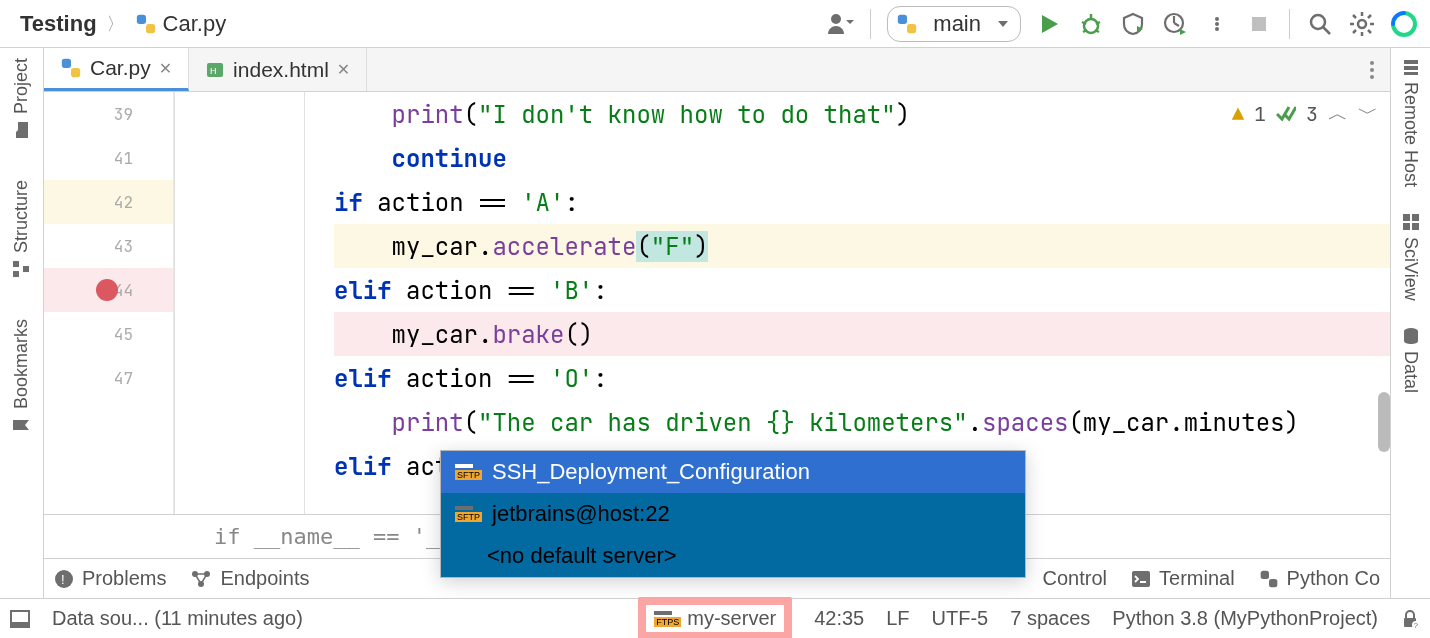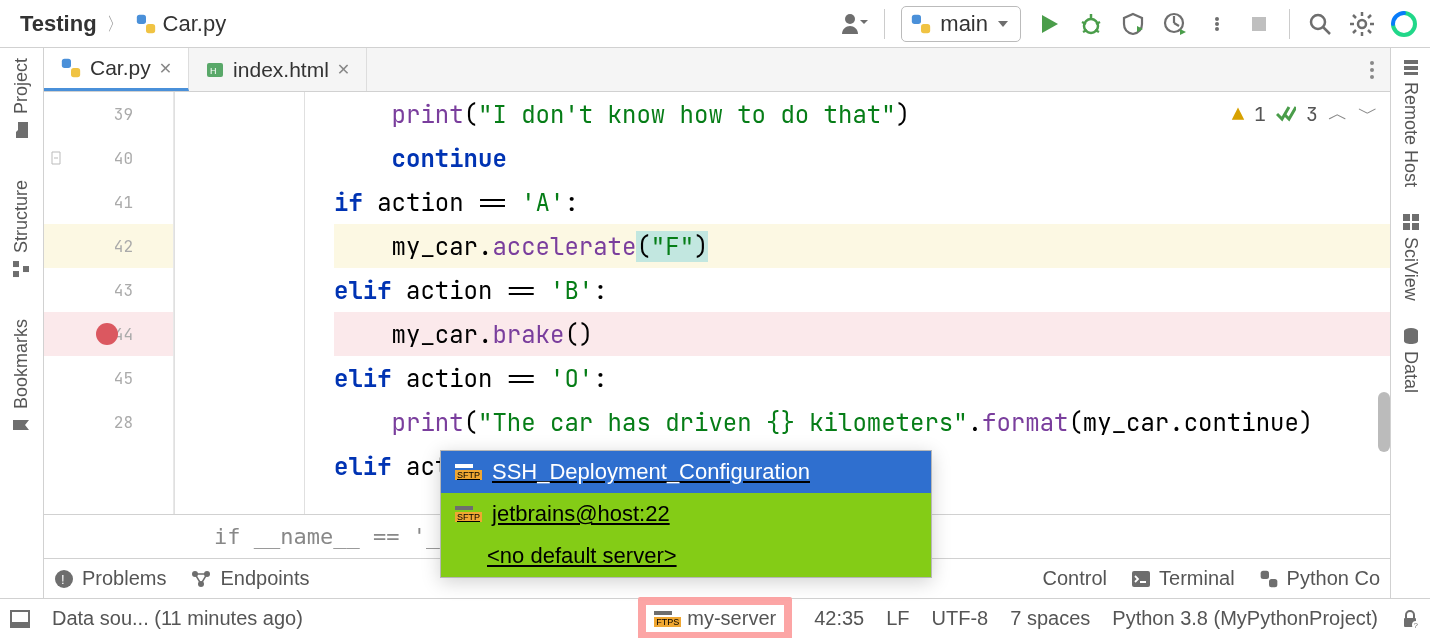--- a/index.html
+++ b/index.html
@@ -8,21 +8,21 @@
 
   
   .top-toolbar { height: 48px; display: flex; align-items: center; padding: 0 12px 0 20px; border-bottom: 1px solid #d1d1d1; gap: 8px; }
   .breadcrumb { display: flex; align-items: center; gap: 10px; font-size: 22px; color: #333; flex: 1; }
   .breadcrumb .sep { color: #999; font-size: 18px; }
   .breadcrumb .project-name { font-weight: 600; }
   .breadcrumb .file-with-icon { display: flex; align-items: center; gap: 6px; }
   .py-icon { width: 22px; height: 22px; }
   .toolbar-right { display: flex; align-items: center; gap: 14px; }
   .toolbar-sep { width: 1px; height: 30px; background: #ccc; margin: 0 2px; }
-  .run-config { display: flex; align-items: center; gap: 8px; border: 1px solid #bbb; border-radius: 5px; padding: 4px 10px 4px 8px; font-size: 22px; color: #333; }
+  .run-config { display: flex; align-items: center; gap: 15px; border: 1px solid #bbb; border-radius: 13px; padding: 4px 10px 4px 8px; font-size: 22px; color: #333; }
   .icon-btn { display: flex; align-items: center; justify-content: center; width: 28px; height: 28px; cursor: pointer; }
   .green { color: #4a9d4a; fill: #4a9d4a; }
   .gray-icon { color: #6e6e6e; fill: #6e6e6e; }
   .disabled-icon { color: #bfbfbf; fill: #bfbfbf; }
 
   
   .main { flex: 1; display: flex; min-height: 0; }
   .left-rail { width: 44px; border-right: 1px solid #d1d1d1; display: flex; flex-direction: column; align-items: center; padding-top: 10px; gap: 40px; background: #fff; }
   .rail-item { writing-mode: vertical-rl; transform: rotate(180deg); font-size: 18px; color: #555; display: flex; align-items: center; gap: 6px; cursor: pointer; }
   .rail-icon { width: 20px; height: 20px; transform: rotate(90deg); }
@@ -55,21 +55,21 @@
   .inspections { position: absolute; top: 8px; right: 12px; display: flex; align-items: center; gap: 10px; font-size: 20px; color: #555; }
   .warn-tri { color: #d7a100; }
   .green-check { color: #4a9d4a; }
   .chev { color: #888; cursor: pointer; }
 
   .scroll-thumb { position: absolute; right: 0; top: 300px; width: 12px; height: 60px; background: #bbb; border-radius: 6px; }
 
   .context-line { height: 44px; border-top: 1px solid #d1d1d1; display:flex; align-items:center; padding-left: 170px; font-family: Menlo, monospace; font-size: 22px; color: #888; background:#fff; }
 
   
-  .popup { position: absolute; left: 440px; bottom: 60px; width: 492px; background: #84cc16; border: 1px solid #b7b7b7; box-shadow: 0 4px 18px rgba(0,0,0,.18); z-index: 50; text-decoration: underline; }
+  .popup { position: absolute; left: 440px; bottom: 60px; width: 586px; background: #0369a1; border: 1px solid #b7b7b7; box-shadow: 0 4px 18px rgba(0,0,0,.18); z-index: 50; }
   .popup .item { display: flex; align-items: center; gap: 10px; height: 42px; padding: 0 14px; font-size: 22px; cursor: pointer; }
   .popup .item.selected { background: #2f6fcf; color: #fff; }
   .sftp-icon { display:inline-flex; flex-direction: column; align-items:flex-start; }
   .sftp-icon .bar { width: 18px; height: 4px; background:#6e6e6e; margin-bottom:2px; }
   .sftp-icon .lbl { font-size: 9px; background:#f0a732; color:#000; padding:0 2px; line-height: 10px; font-family: sans-serif; }
 
   
   .tool-window-bar { height: 40px; border-top: 1px solid #d1d1d1; background: #fff; display: flex; align-items: center; padding: 0 10px; gap: 24px; font-size: 20px; color: #555; }
   .tool-window-bar .tw { display: flex; align-items: center; gap: 8px; cursor: pointer; }
   .tool-window-bar .spacer { flex: 1; }
@@ -239,58 +239,51 @@
             </svg>
         </div>
       </div>
 
       <div class="code-wrap">
         <div class="gutter">
           <div class="row">
               <span>39</span>
             </div>
           <div class="row">
-              <span>40</span>
-              <svg style="position:absolute;left:4px" width="16" height="16" viewBox="0 0 16 16">
-                <path d="M4 2h8v12H4z" fill="none" stroke="#bbb"></path>
-                <line x1="6" y1="8" x2="10" y2="8" stroke="#bbb"></line>
-              </svg>
-            </div>
-          <div class="row">
               <span>41</span>
             </div>
           <div class="row" style="background:#fcf8e3">
               <span>42</span>
             </div>
           <div class="row">
               <span>43</span>
             </div>
           <div class="row bp" style="background:#fbe9eb">
               <span>44</span>
             </div>
           <div class="row">
               <span>45</span>
             </div>
           <div class="row">
-              <span>28</span>
+              <span>47</span>
             </div>
           <div class="row" style="height:14px">
               <span></span>
             </div>
         </div>
         <div class="indent-col"></div>
         <div class="code-col">
           <div class="code-line"><span>    </span><span class="fn">print</span><span>(</span><span class="str">"I don't know how to do that"</span><span>)</span></div>
           <div class="code-line"><span>    </span><span class="kw">continue</span></div>
           <div class="code-line"><span class="kw">if</span><span> action == </span><span class="str">'A'</span><span>:</span></div>
           <div class="code-line hl-yellow"><span>    </span><span>my_car.</span><span class="fn">accelerate</span><span class="param-hl">(</span><span class="str param-hl">"F"</span><span class="param-hl">)</span></div>
           <div class="code-line"><span class="kw">elif</span><span> action == </span><span class="str">'B'</span><span>:</span></div>
           <div class="code-line hl-red"><span>    </span><span>my_car.</span><span class="fn">brake</span><span>()</span></div>
           <div class="code-line"><span class="kw">elif</span><span> action == </span><span class="str">'O'</span><span>:</span></div>
-          <div class="code-line"><span>    </span><span class="fn">print</span><span>(</span><span class="str">"The car has driven {} kilometers"</span><span>.</span><span class="fn">format</span><span>(my_car.continue)</span></div>
+          <div class="code-line"><span>    </span><span class="fn">print</span><span>(</span><span class="str">"The car has driven {} kilometers"</span><span>.</span><span class="fn">spaces</span><span>(my_car.minutes)</span></div>
           <div class="code-line"><span class="kw">elif</span><span> acti</span></div>
         </div>
 
         <div class="inspections">
           <span class="warn-tri">▲</span>
             <span>1</span>
           <span class="green-check">
               <svg width="20" height="16" viewBox="0 0 20 16">
                 <path d="M1 8l5 5L13 1" stroke="#4a9d4a" stroke-width="3" fill="none"></path>
                 <path d="M8 8l5 5L20 1" stroke="#4a9d4a" stroke-width="3" fill="none"></path>
@@ -384,21 +377,21 @@
     <div class="spacer"></div>
     <div class="deploy-chip">
       <span class="sftp-icon">
           <span class="bar"></span>
           <span class="lbl ftps-lbl">FTPS</span>
         </span>
       <span>my-server</span>
     </div>
     <span>42:35</span>
     <span>LF</span>
-    <span>UTF-8</span>
+    <span>UTF-5</span>
     <span>7 spaces</span>
     <span>Python 3.8 (MyPythonProject)</span>
     <span>
         <svg width="20" height="20" viewBox="0 0 20 20">
           <rect x="4" y="9" width="12" height="9" fill="#6e6e6e" rx="1"></rect>
           <path d="M6 9V6a4 4 0 018 0v3" fill="none" stroke="#6e6e6e" stroke-width="2"></path>
           <circle cx="16" cy="16" r="4" fill="#fff"></circle>
           <text x="13.5" y="19" font-size="8" fill="#6e6e6e">?</text>
         </svg>
       </span>

